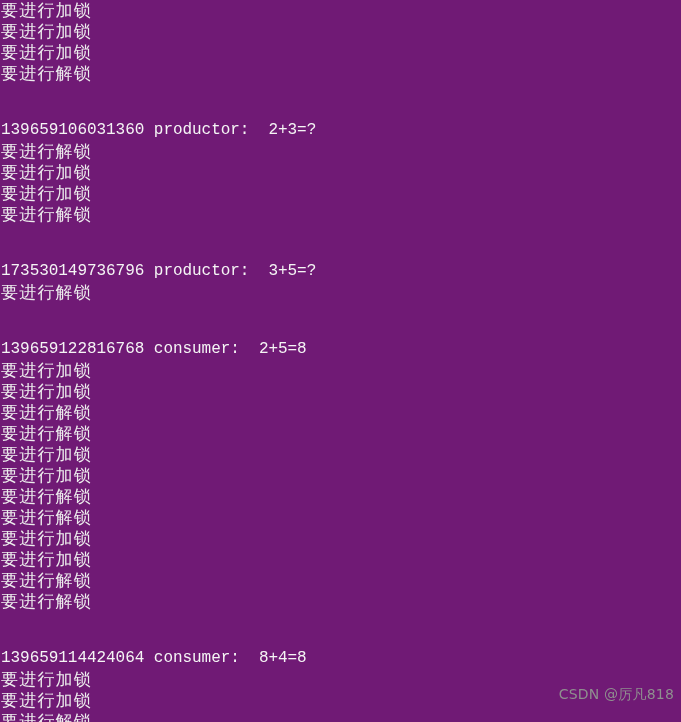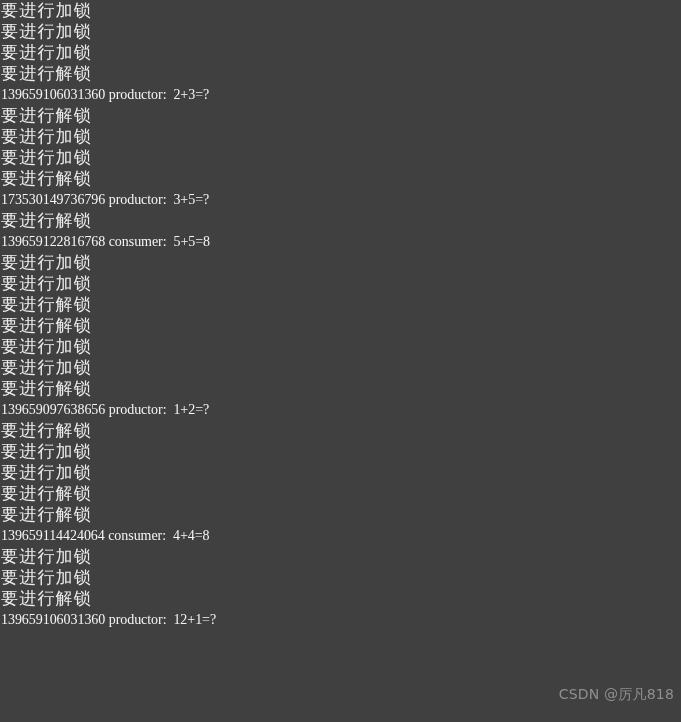--- a/index.html
+++ b/index.html
@@ -4,21 +4,21 @@
 <style>
   html, body {
     margin: 0;
     padding: 0;
     background: #000000;
   }
   #screen {
     position: relative;
     width: 681px;
     height: 722px;
-    background: #404040;
+    background: #701a75;
     overflow: hidden;
   }
   #terminal {
     position: absolute;
     left: 0;
     top: 0;
     width: 681px;
     height: 722px;
     padding: 0;
     margin: 0;
@@ -35,24 +35,25 @@
     letter-spacing: 0px;
     padding-left: 1px;
   }
   .line.cn {
     font-family: "DejaVu Sans", "Liberation Sans", sans-serif;
     font-size: 17px;
     letter-spacing: 1.2px;
     color: #ededed;
   }
   .line.log {
-    font-family: Liberation Serif, serif;
-    font-size: 14px;
+    font-family: Liberation Mono, monospace;
+    font-size: 16px;
     color: #f5f5f5;
     letter-spacing: -0.05px;
+    margin-top: 36px;
   }
   #watermark {
     position: absolute;
     right: 7px;
     bottom: 18px;
     font-family: "DejaVu Sans", "Liberation Sans", sans-serif;
     font-size: 14px;
     color: #8f8f8f;
     white-space: pre;
     letter-spacing: 0.2px;
@@ -67,34 +68,33 @@
       <div class="line cn">要进行加锁</div>
       <div class="line cn">要进行加锁</div>
       <div class="line cn">要进行解锁</div>
       <div class="line log">139659106031360 productor:  2+3=?</div>
       <div class="line cn">要进行解锁</div>
       <div class="line cn">要进行加锁</div>
       <div class="line cn">要进行加锁</div>
       <div class="line cn">要进行解锁</div>
       <div class="line log">173530149736796 productor:  3+5=?</div>
       <div class="line cn">要进行解锁</div>
-      <div class="line log">139659122816768 consumer:  5+5=8</div>
+      <div class="line log">139659122816768 consumer:  2+5=8</div>
       <div class="line cn">要进行加锁</div>
       <div class="line cn">要进行加锁</div>
       <div class="line cn">要进行解锁</div>
       <div class="line cn">要进行解锁</div>
       <div class="line cn">要进行加锁</div>
       <div class="line cn">要进行加锁</div>
       <div class="line cn">要进行解锁</div>
-      <div class="line log">139659097638656 productor:  1+2=?</div>
       <div class="line cn">要进行解锁</div>
       <div class="line cn">要进行加锁</div>
       <div class="line cn">要进行加锁</div>
       <div class="line cn">要进行解锁</div>
       <div class="line cn">要进行解锁</div>
-      <div class="line log">139659114424064 consumer:  4+4=8</div>
+      <div class="line log">139659114424064 consumer:  8+4=8</div>
       <div class="line cn">要进行加锁</div>
       <div class="line cn">要进行加锁</div>
       <div class="line cn">要进行解锁</div>
       <div class="line log">139659106031360 productor:  12+1=?</div>
     </div>
   <div id="watermark">CSDN @厉凡818</div>
 </div>
 
 </body></html>

